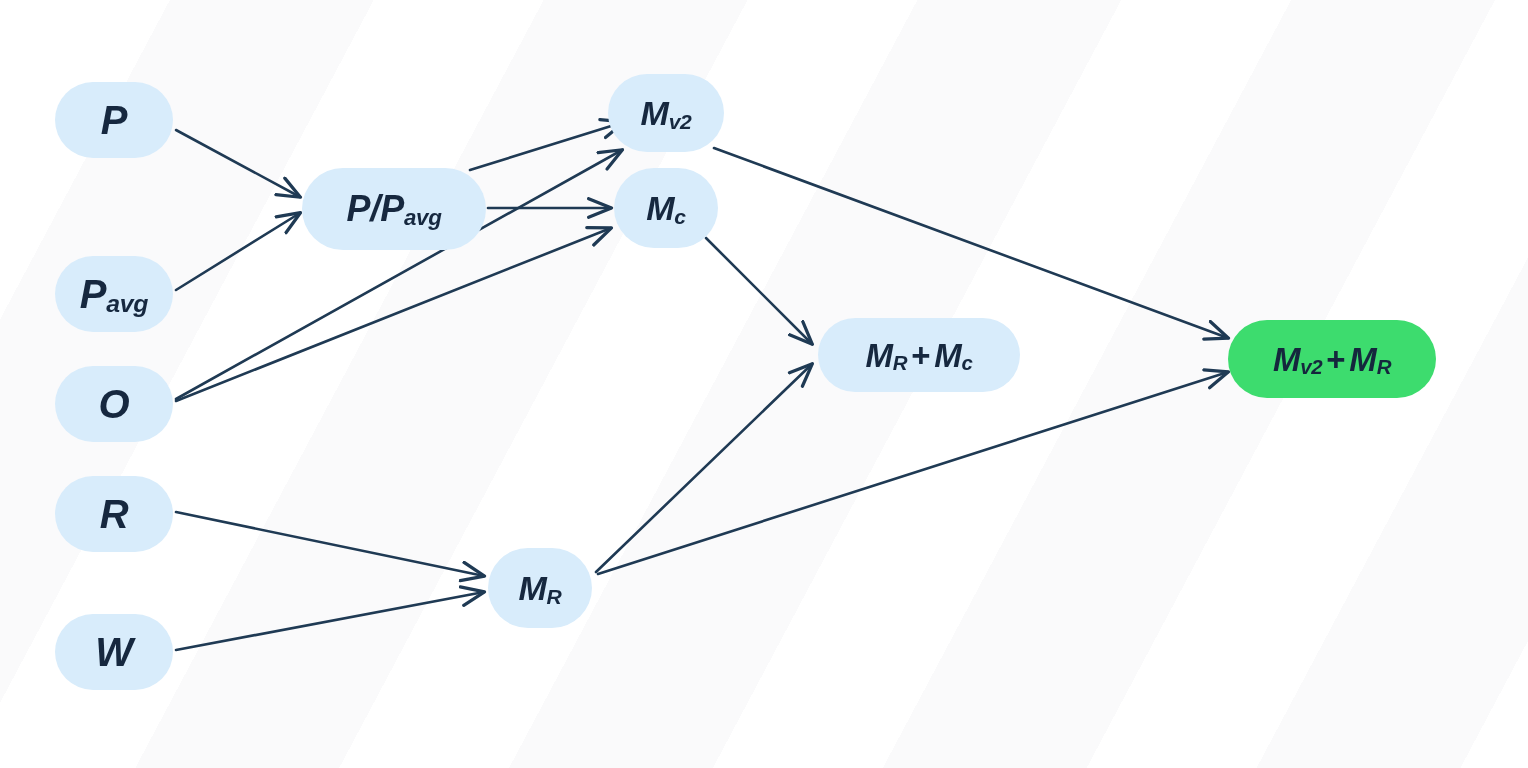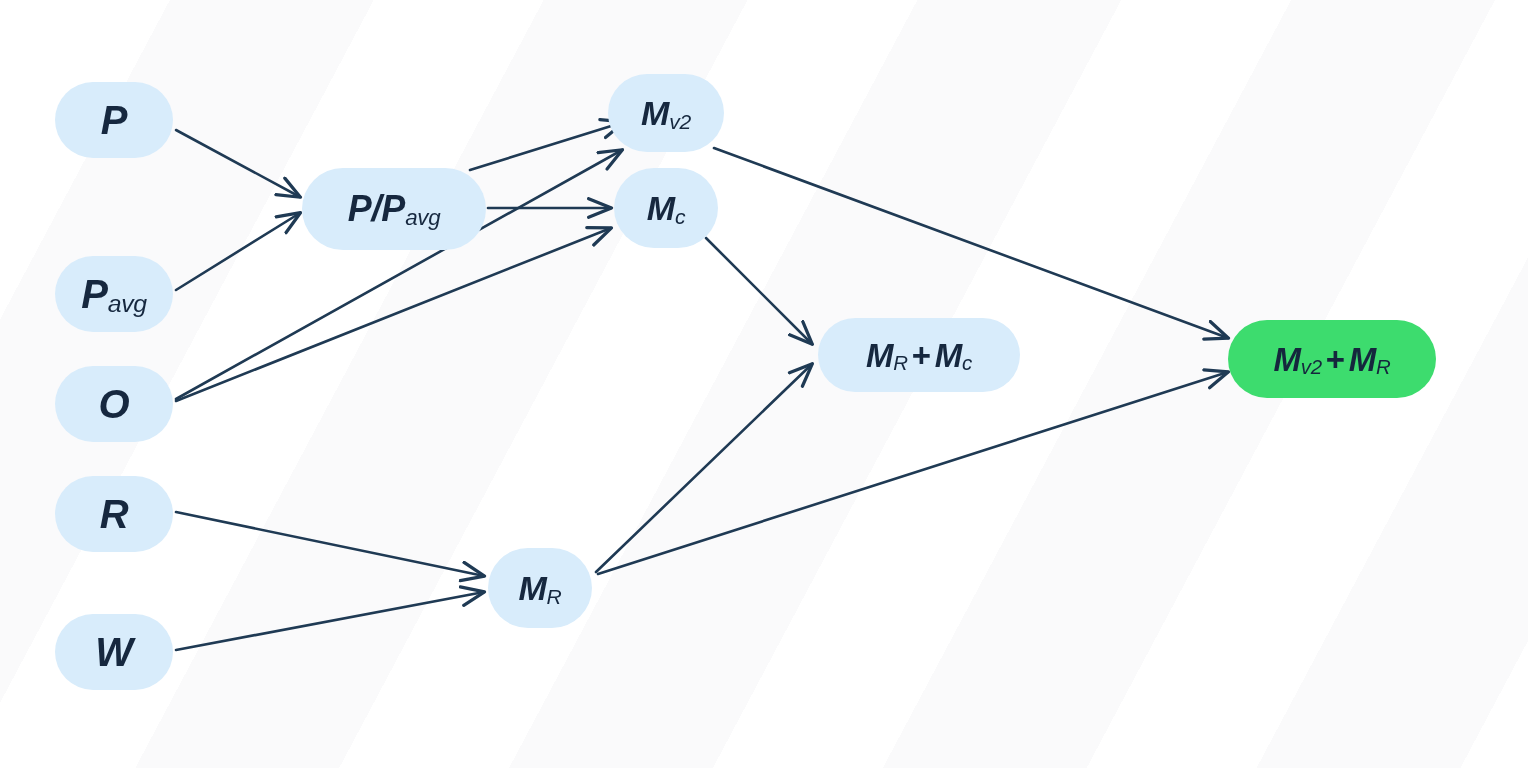--- a/index.html
+++ b/index.html
@@ -52,21 +52,21 @@
     font-weight: bold;
     letter-spacing: -0.2px;
     line-height: 1;
     display: inline-flex;
     align-items: baseline;
   }
   .node-label .base { font-size: inherit; }
   .node-label .sub {
     font-size: 0.62em;
     font-style: italic;
-    font-weight: normal;
+    font-weight: bold;
     position: relative;
     top: 0.17em;
     letter-spacing: -0.3px;
   }
   .node-label .op {
     font-style: normal;
     font-weight: bold;
     padding: 0 0.12em;
   }
   .node-label .slash {

